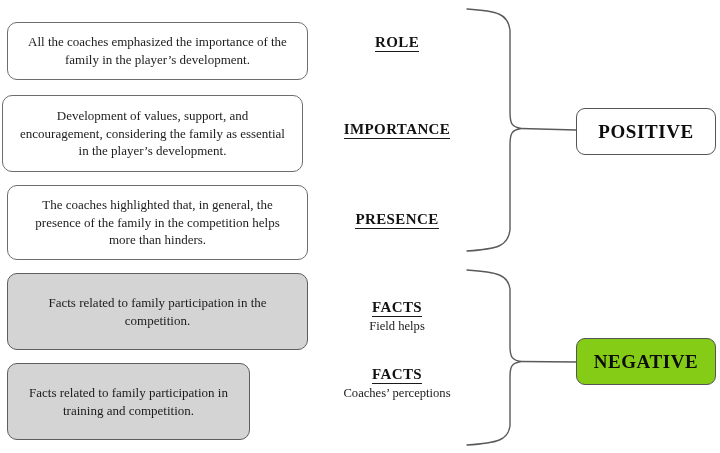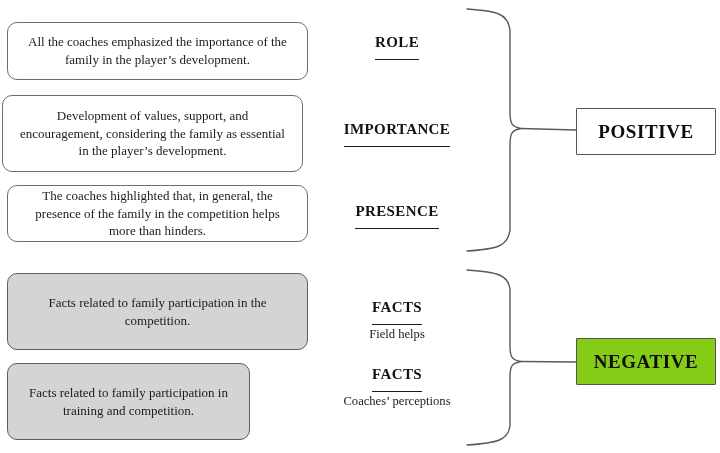--- a/index.html
+++ b/index.html
@@ -36,69 +36,69 @@
     background: #d4d4d4;
     border-color: #5e5e5e;
   }
   .stmt-box .stmt-text {
     display: block;
     width: 100%;
   }
 
   #box-1 { left: 7px;  top: 22px;  width: 301px; height: 58px; }
   #box-2 { left: 2px;  top: 95px;  width: 301px; height: 77px; }
-  #box-3 { left: 7px;  top: 185px; width: 301px; height: 57px; }
+  #box-3 { left: 7px;  top: 185px; width: 301px; height: 75px; }
   #box-4 { left: 7px;  top: 273px; width: 301px; height: 77px; }
   #box-5 { left: 7px;  top: 363px; width: 243px; height: 77px; }
 
   
   .cat {
     position: absolute;
     text-align: center;
     color: #121212;
     width: 170px;
   }
   .cat .cat-title {
     display: inline-block;
     font-size: 15px;
     font-weight: 700;
     letter-spacing: 0.4px;
     border-bottom: 1.6px solid #1a1a1a;
-    padding-bottom: 8px;
+    padding-bottom: 0px;
     line-height: 1.12;
   }
   .cat .cat-sub {
     display: block;
     font-size: 12.6px;
     font-weight: 400;
     line-height: 1.2;
     margin-top: 2px;
     color: #1b1b1b;
   }
 
   #cat-role       { left: 312px; top: 33px; }
   #cat-importance { left: 312px; top: 120px; }
-  #cat-presence   { left: 312px; top: 202px; }
+  #cat-presence   { left: 312px; top: 210px; }
   #cat-facts-1    { left: 312px; top: 298px; }
   #cat-facts-2    { left: 312px; top: 365px; }
 
   
   #brace-layer {
     position: absolute;
     left: 0; top: 0;
     width: 720px; height: 453px;
     pointer-events: none;
   }
 
   
   .outcome-box {
     position: absolute;
     box-sizing: border-box;
     border: 1.4px solid #555555;
-    border-radius: 1px;
+    border-radius: 9px;
     display: flex;
     align-items: center;
     justify-content: center;
     font-size: 19px;
     font-weight: 700;
     letter-spacing: 0.6px;
     color: #0d0d0d;
     background: #ffffff;
   }
   .outcome-box.shaded {

